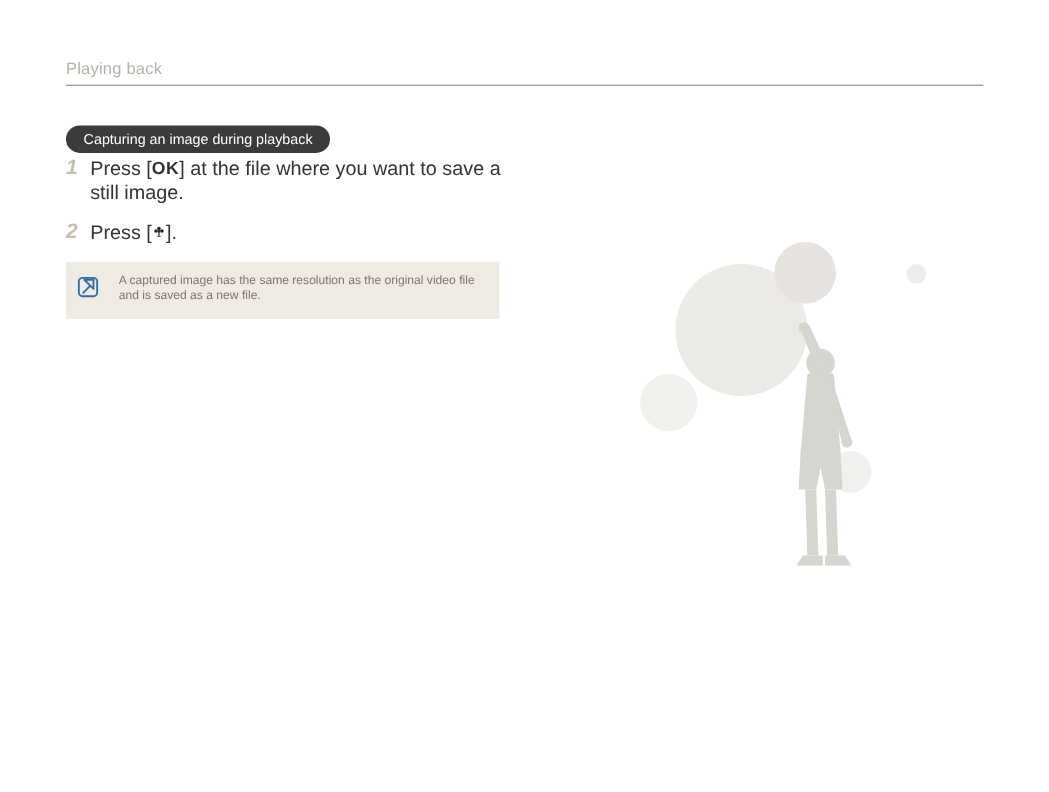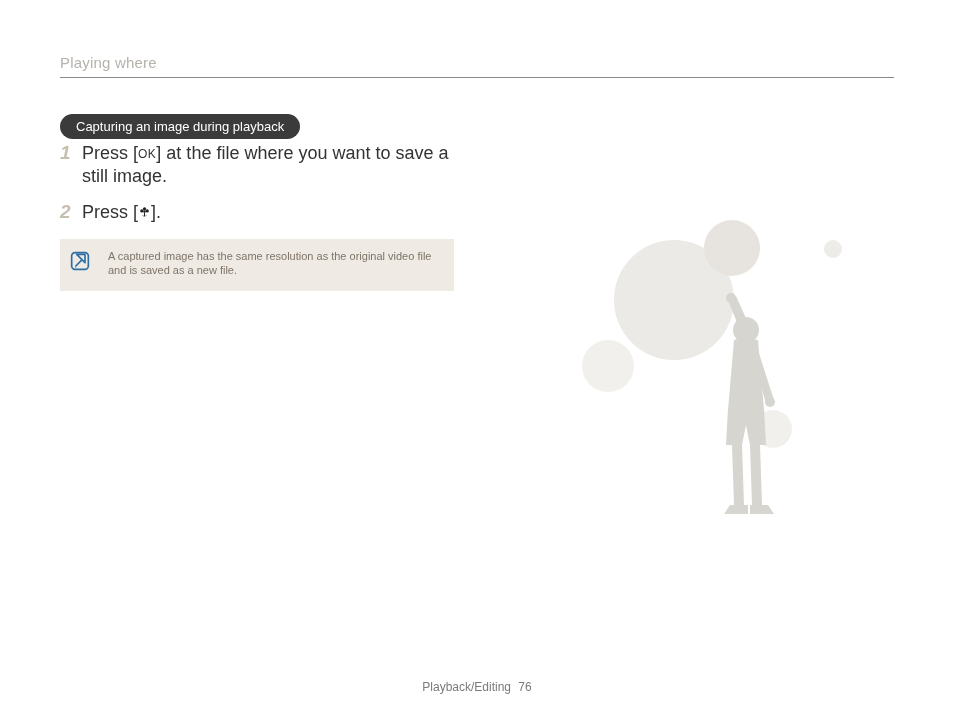--- a/index.html
+++ b/index.html
@@ -60,38 +60,38 @@
   .step-body {
     font-size: 14px;
     color: #333;
     line-height: 21px;
   }
   .bracket {
     font-size: 18px;
   }
   .ok-icon {
     display: inline-block;
-    font-weight: 400;
-    font-size: 12px;
+    font-weight: 700;
+    font-size: 16px;
     letter-spacing: 0.5px;
     position: relative;
     top: -1px;
   }
   .flower-icon {
     display: inline-block;
     vertical-align: middle;
     position: relative;
     top: -1px;
   }
   .note-box {
     margin-top: 12px;
     width: 394px;
     background: #efeae4;
     display: flex;
-    align-items: center;
+    align-items: flex-end;
     padding: 10px 14px 14px 10px;
     box-sizing: border-box;
   }
   .note-icon {
     flex: 0 0 22px;
     margin-right: 16px;
     margin-top: 0px;
   }
   .note-text {
     font-size: 11px;
@@ -124,21 +124,21 @@
     position: absolute;
     border-radius: 50%;
     background: #eeece9;
   }
 </style>
 </head>
 <body>
 
 <div class="page">
 
-  <div class="header-title">Playing where</div>
+  <div class="header-title">Playing back</div>
   <hr class="header-rule">
 
   <div class="pill">Capturing an image during playback</div>
 
   <div class="steps">
 
     <div class="step">
       <div class="step-num">1</div>
       <div class="step-body">
         <span class="bracket">Press [</span><span class="ok-icon">OK</span><span class="bracket">] at the file where you want to save a still image.</span>
@@ -200,18 +200,14 @@
 
         <path d="M48 155 L50 215 L60 215 L58 155 Z"></path>
         <path d="M66 155 L68 215 L78 215 L76 155 Z"></path>
 
         <path d="M46 215 L64 215 L64 224 L40 224 Z"></path>
         <path d="M66 215 L84 215 L90 224 L66 224 Z"></path>
       </g>
     </svg>
   </div>
 
-  <div class="footer">
-    <span>Playback/Editing</span>
-    <span class="pg">76</span>
-  </div>
 
 </div>
 
 </body></html>

